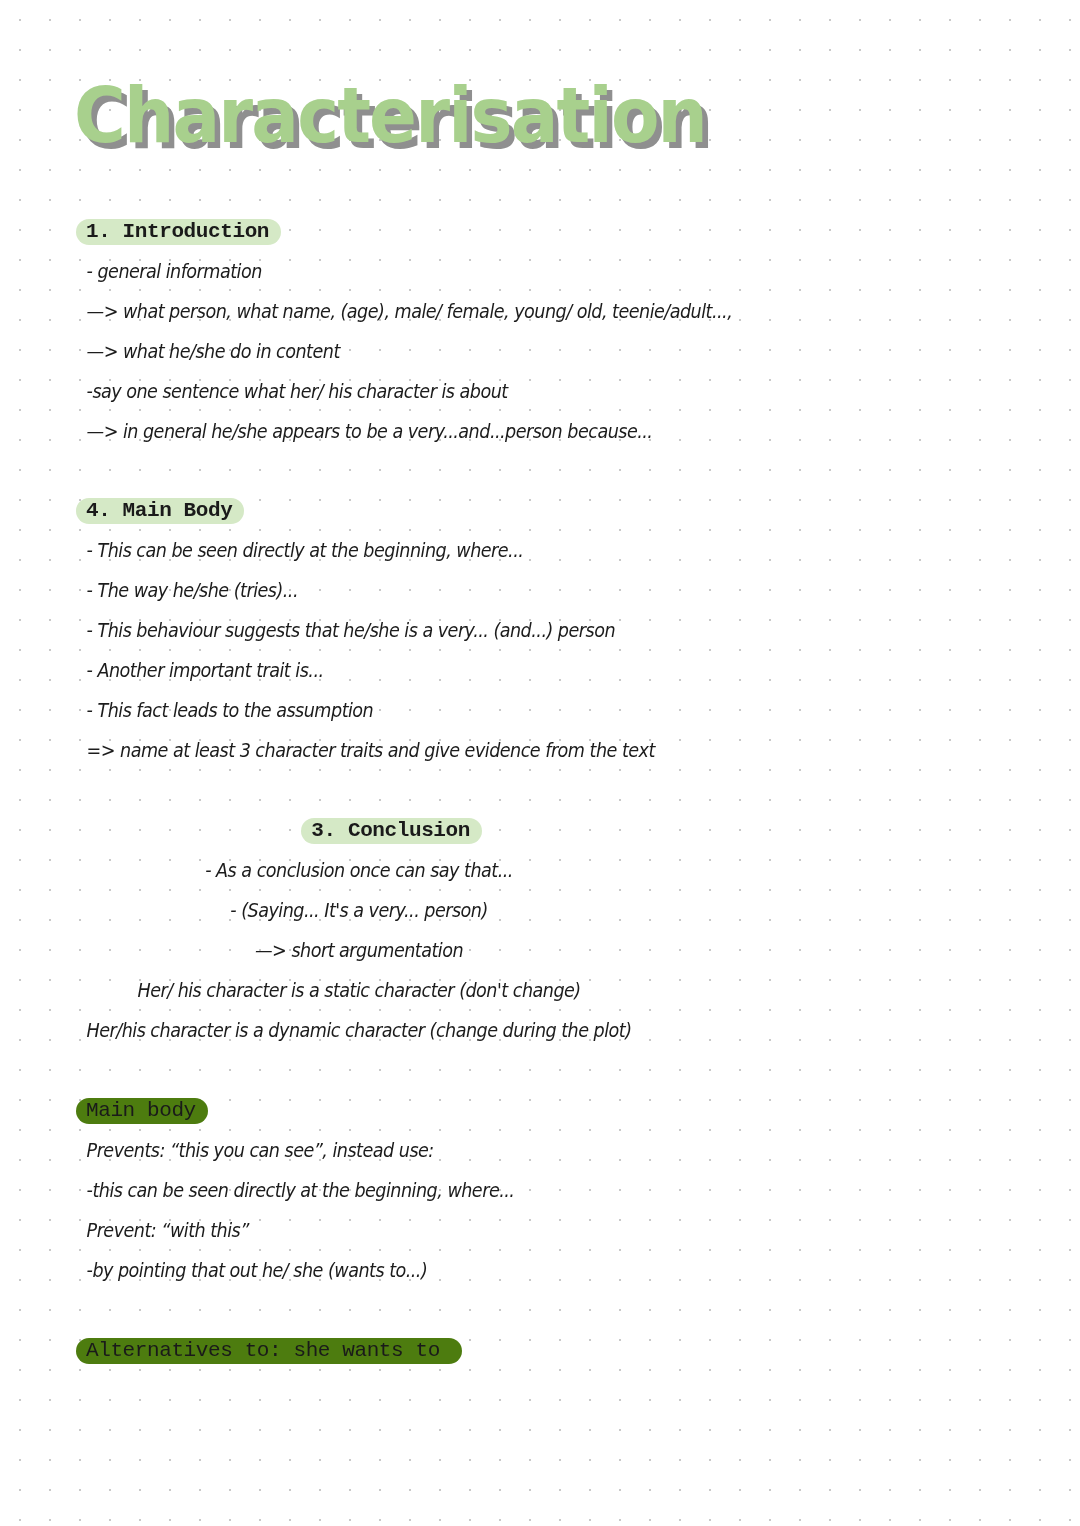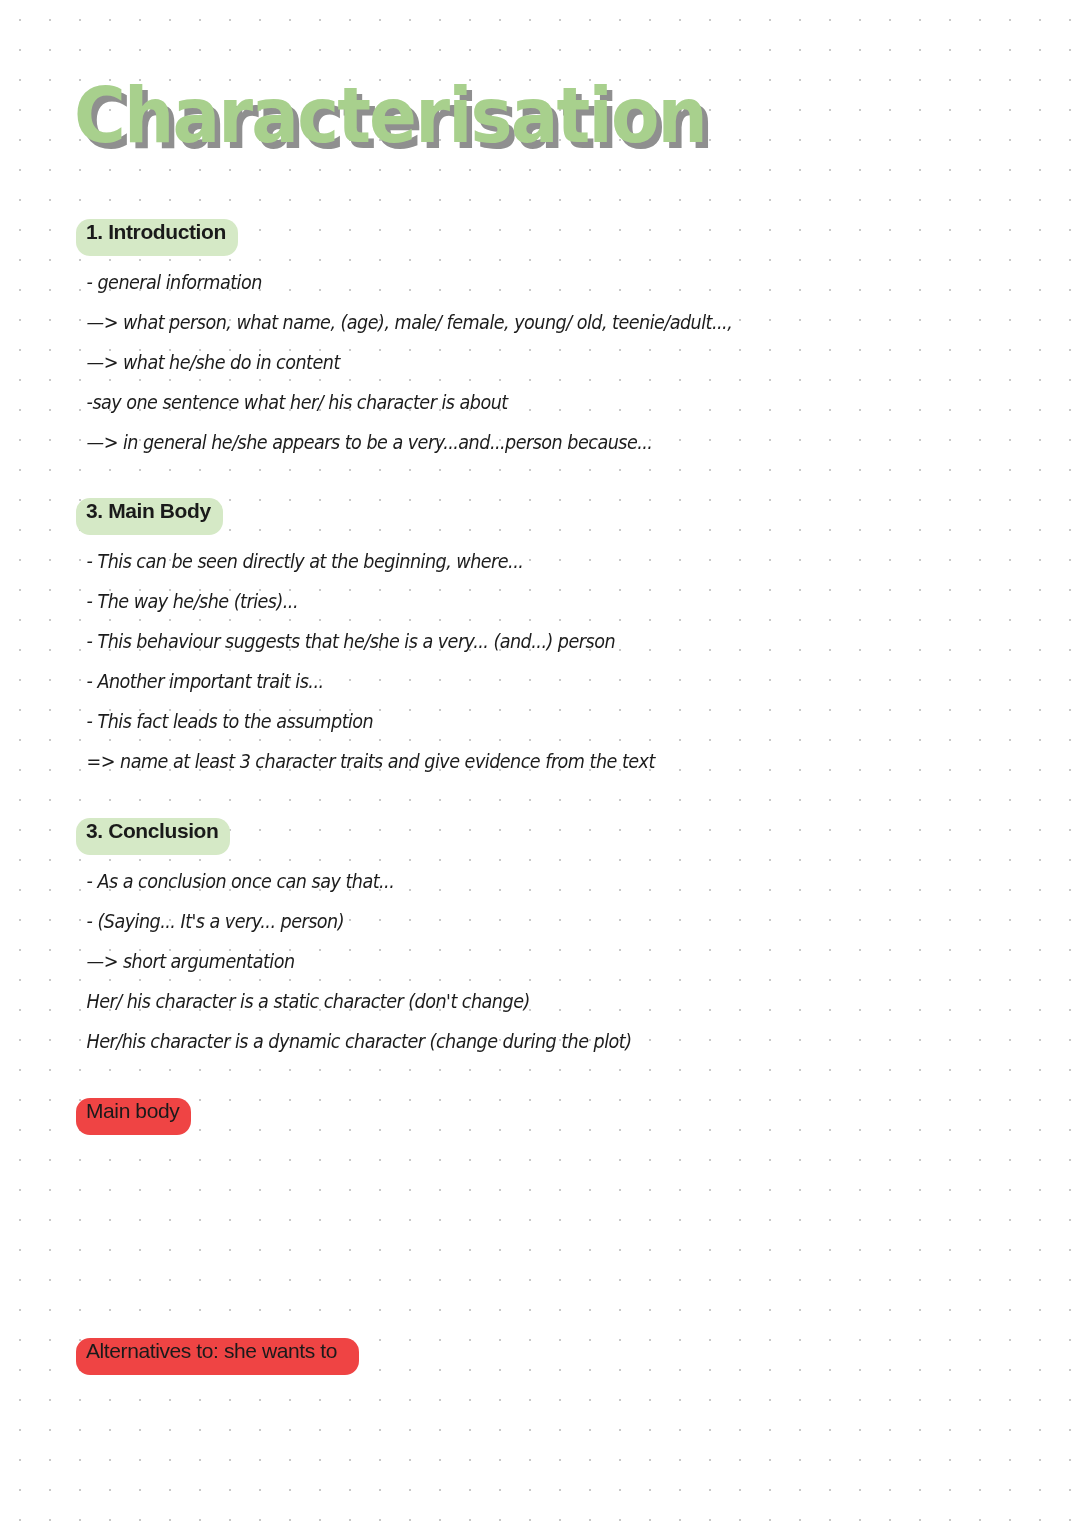--- a/index.html
+++ b/index.html
@@ -32,32 +32,32 @@
   }
   .section {
     position: absolute;
     left: 76px;
   }
   .heading {
     display: inline-block;
     background: #d5e9c6;
     border-radius: 14px;
     padding: 0 12px 0 10px;
-    height: 37px;
+    height: 26px;
     line-height: 26px;
-    font-family: Liberation Sans, sans-serif;
+    font-family: Liberation Mono, monospace;
     font-weight: bold;
     font-size: 21px;
     color: #1a1a1a;
     margin-bottom: 12px;
     letter-spacing: -0.4px;
   }
   .heading.light {
     font-weight: normal;
-    background: #ef4444;
+    background: #4d7c0f;
     font-size: 21px;
   }
   .line {
     display: block;
     padding-left: 12px;
     height: 40px;
     line-height: 40px;
     font-family: "DejaVu Sans", sans-serif;
     font-size: 20px;
     letter-spacing: -0.6px;
@@ -78,41 +78,47 @@
   <div class="lines">
     <span class="line">- general information</span>
     <span class="line">—&gt; what person, what name, (age), male/ female, young/ old, teenie/adult...,</span>
     <span class="line">—&gt; what he/she do in content</span>
     <span class="line">-say one sentence what her/ his character is about</span>
     <span class="line">—&gt; in general he/she appears to be a very...and...person because...</span>
   </div>
 </div>
 
 <div class="section" style="top:498px;">
-  <span class="heading">3. Main Body</span>
+  <span class="heading">4. Main Body</span>
   <div class="lines">
     <span class="line">- This can be seen directly at the beginning, where...</span>
     <span class="line">- The way he/she (tries)...</span>
     <span class="line">- This behaviour suggests that he/she is a very... (and...) person</span>
     <span class="line">- Another important trait is...</span>
     <span class="line">- This fact leads to the assumption</span>
     <span class="line">=&gt; name at least 3 character traits and give evidence from the text</span>
   </div>
 </div>
 
-<div class="section" style="top:818px;">
+<div class="section" style="top:818px;text-align:center;">
   <span class="heading">3. Conclusion</span>
   <div class="lines">
     <span class="line">- As a conclusion once can say that...</span>
     <span class="line">- (Saying... It's a very... person)</span>
     <span class="line">—&gt; short argumentation</span>
     <span class="line">Her/ his character is a static character (don't change)</span>
     <span class="line">Her/his character is a dynamic character (change during the plot)</span>
   </div>
 </div>
 
 <div class="section" style="top:1098px;">
   <span class="heading light">Main body</span>
+  <div class="lines">
+    <span class="line">Prevents: “this you can see”, instead use:</span>
+    <span class="line">-this can be seen directly at the beginning, where...</span>
+    <span class="line">Prevent: “with this”</span>
+    <span class="line">-by pointing that out he/ she (wants to...)</span>
+  </div>
 </div>
 
 <div class="section" style="top:1338px;text-align:center;">
   <span class="heading light" style="padding-right:22px;">Alternatives to: she wants to</span>
 </div>
 
 </body></html>

